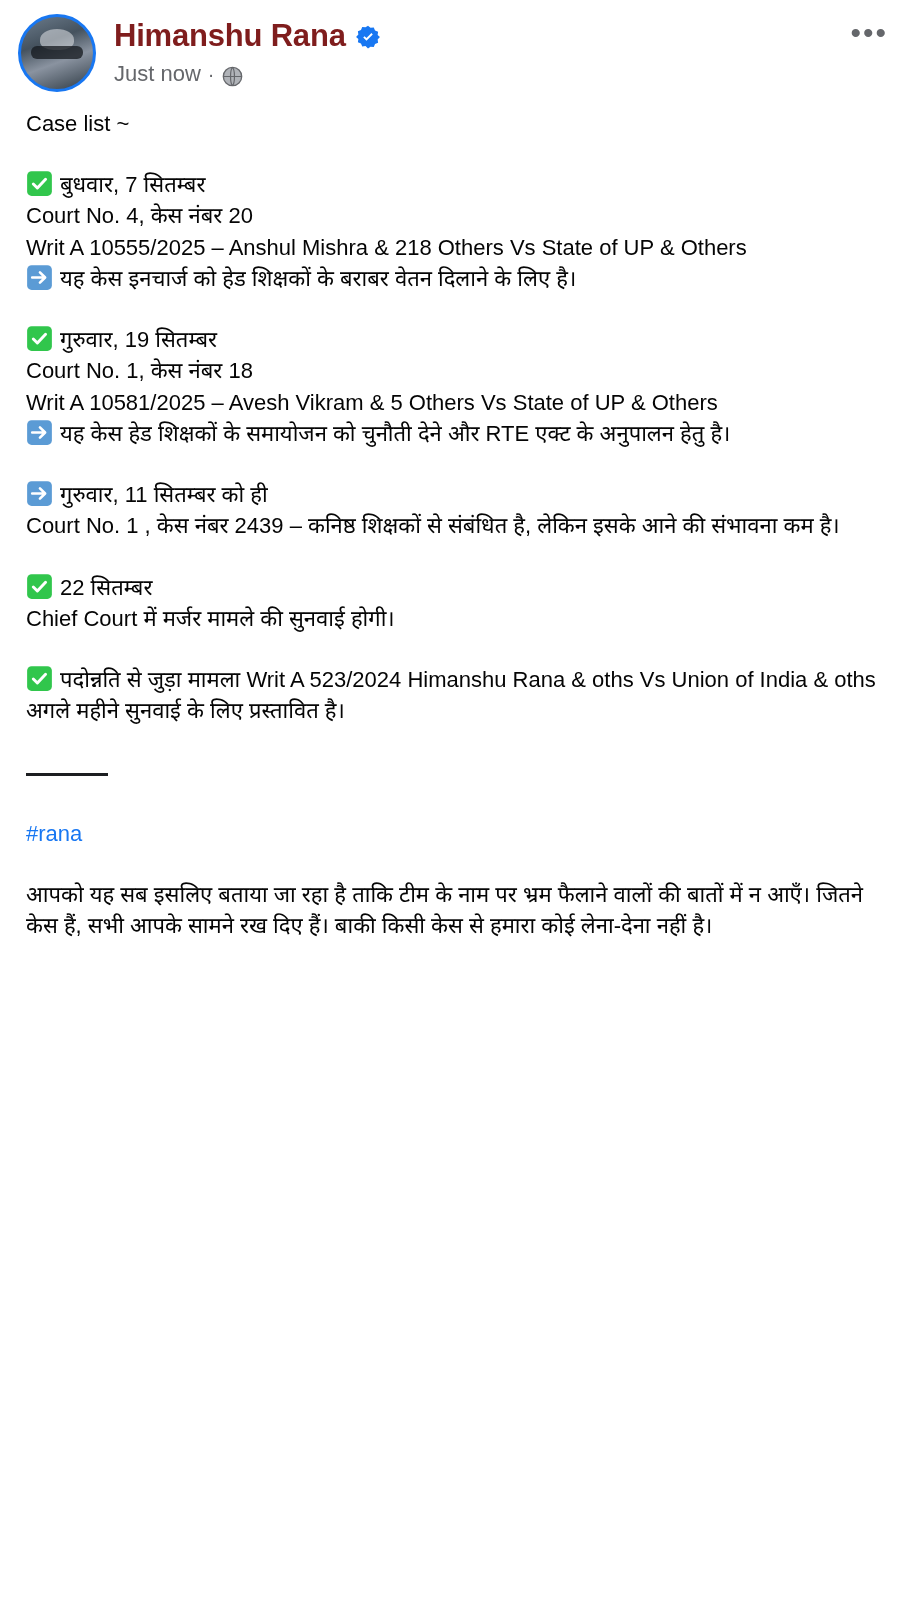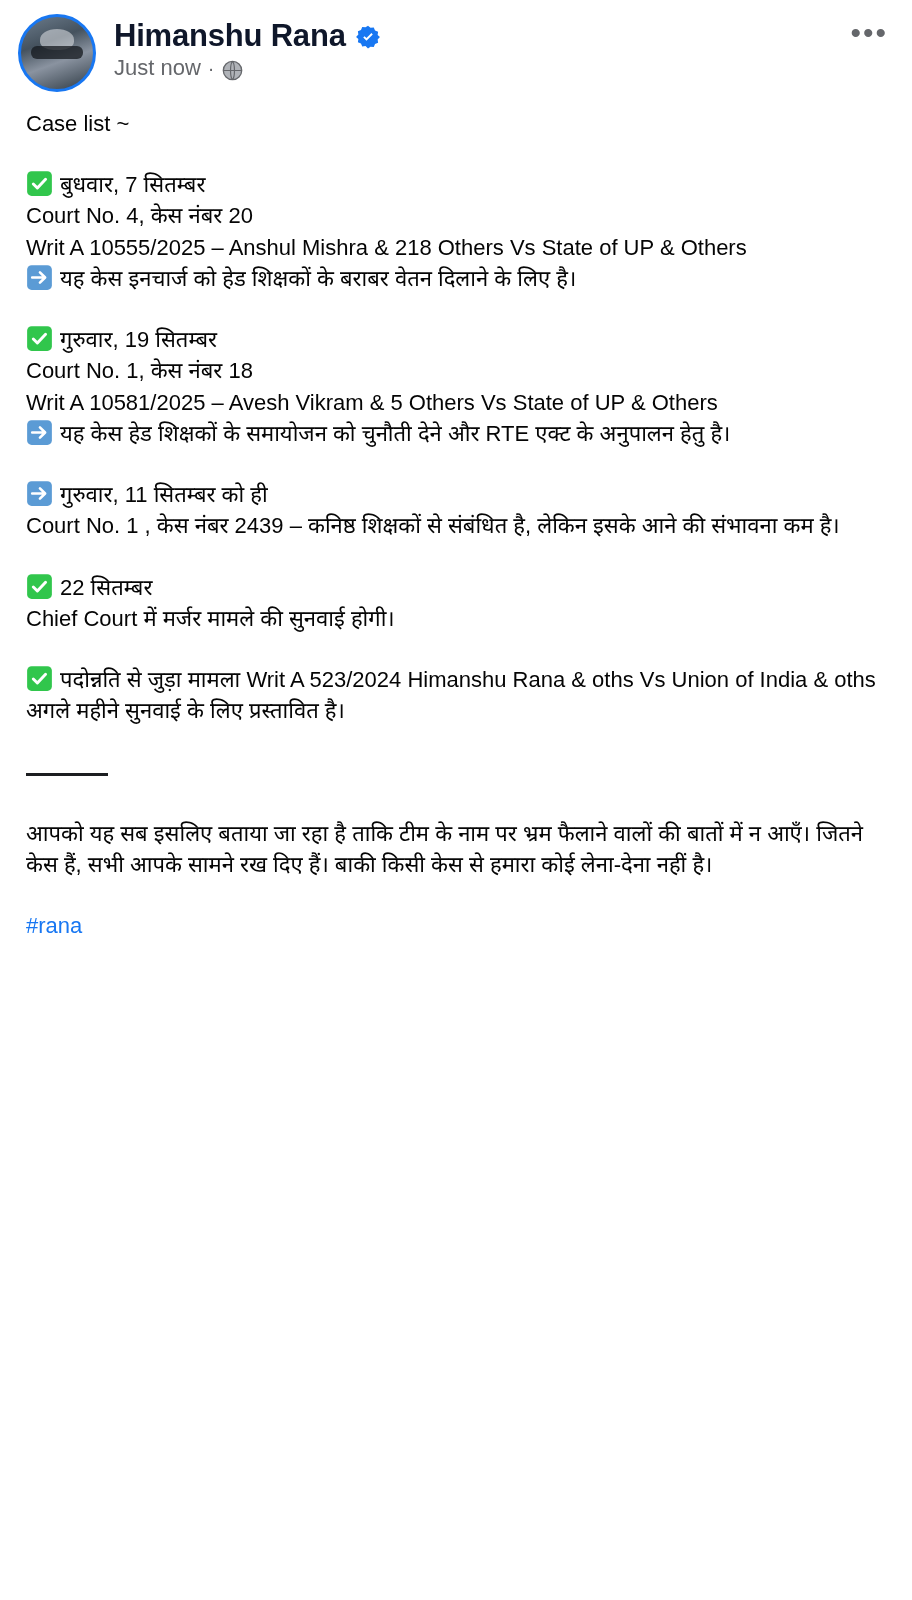--- a/index.html
+++ b/index.html
@@ -64,36 +64,36 @@
   }
   .name-row {
     display: flex;
     align-items: center;
     gap: 9px;
   }
   .author-name {
     font-size: 31px;
     font-weight: bold;
     line-height: 1.15;
-    color: #0f172a;
+    color: #7f1d1d;
     letter-spacing: -0.2px;
   }
   .verified-badge {
     width: 26px;
     height: 26px;
     flex: 0 0 26px;
     display: inline-block;
     position: relative;
     top: 1px;
   }
   .meta-row {
     display: flex;
     align-items: center;
     gap: 7px;
-    margin-top: 1px;
+    margin-top: 7px;
     color: #65676b;
     font-size: 22px;
   }
   .meta-dot {
     color: #65676b;
     font-size: 20px;
     line-height: 1;
   }
   .globe-icon {
     width: 21px;
@@ -247,20 +247,20 @@
           <path d="M6.5 12.4l3.6 3.6 7.3-7.8" fill="none" stroke="#ffffff" stroke-width="2.6" stroke-linecap="round" stroke-linejoin="round"></path>
         </svg>
       </span><span>पदोन्नति से जुड़ा मामला Writ A 523/2024 Himanshu Rana &amp; oths Vs Union of India &amp; oths</span>
       <span class="line">अगले महीने सुनवाई के लिए प्रस्तावित है।</span>
     </div>
 
     <div class="para">
       <span class="divider-line"></span>
     </div>
 
+    <div class="para">
+      <a class="hashtag" href="#">#rana</a>
+    </div>
+
     <div class="para">आपको यह सब इसलिए बताया जा रहा है ताकि टीम के नाम पर भ्रम फैलाने वालों की बातों में न आएँ। जितने केस हैं, सभी आपके सामने रख दिए हैं। बाकी किसी केस से हमारा कोई लेना-देना नहीं है।</div>
-
-    <div class="para">
-      <a class="hashtag" href="#">#rana</a>
-    </div>
 
   </div>
 </div>
 
 </body></html>

